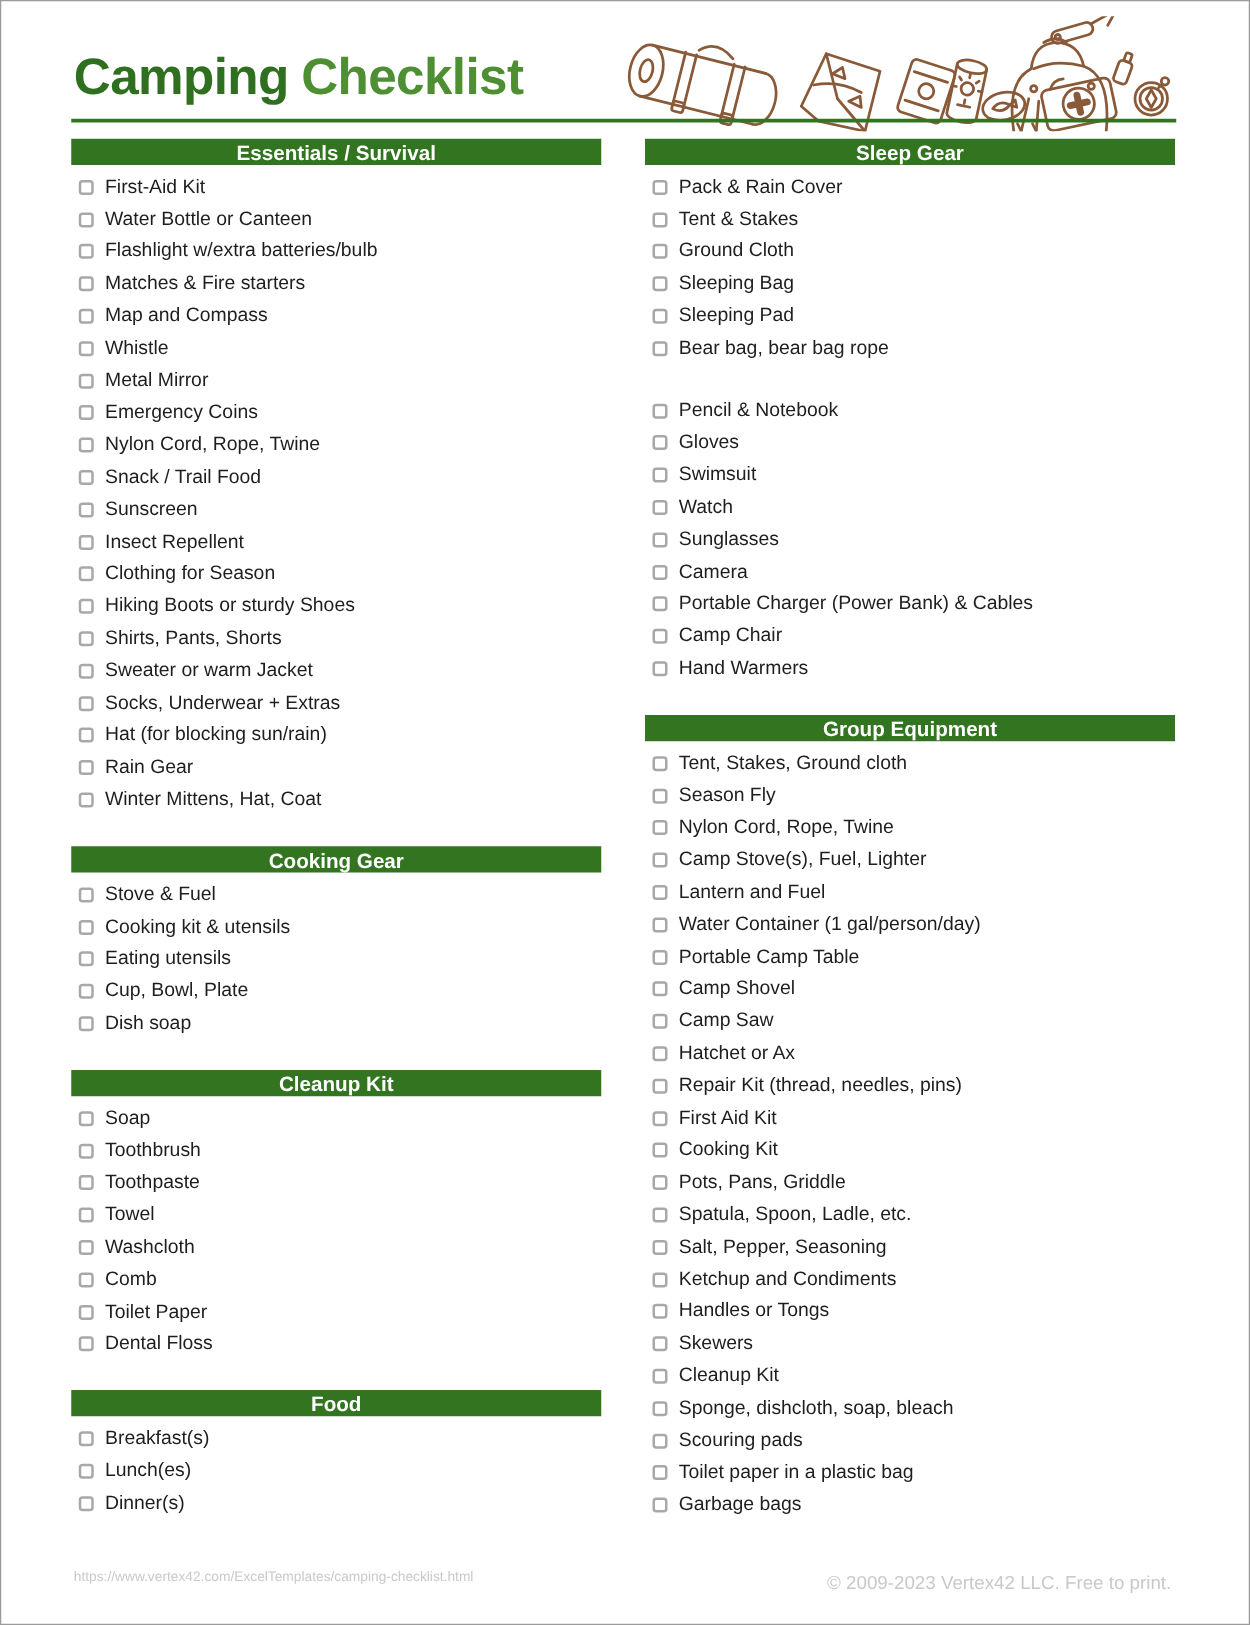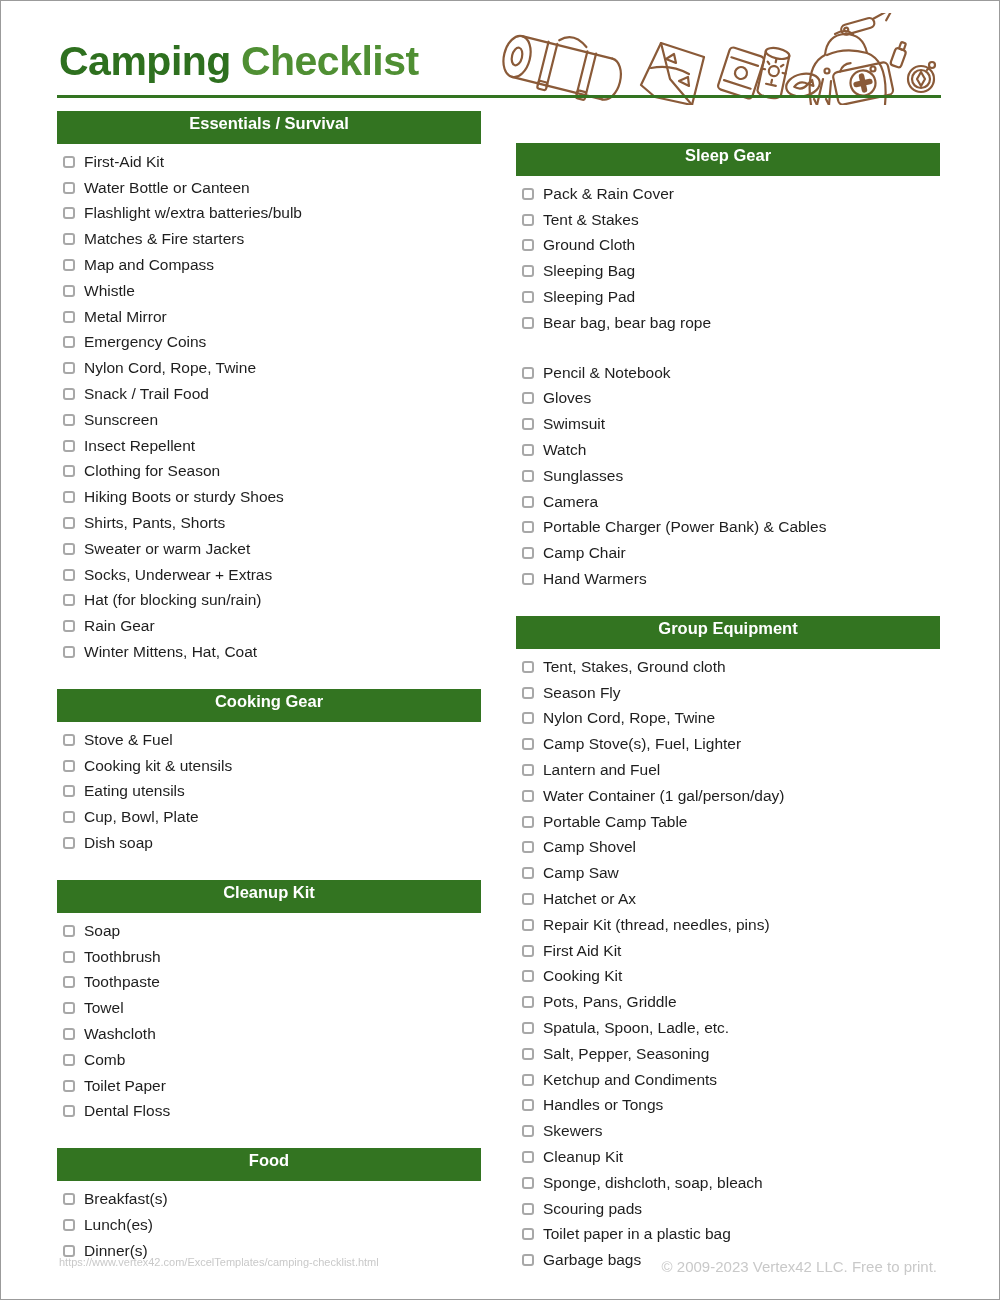--- a/index.html
+++ b/index.html
@@ -30,24 +30,24 @@
   .doodle{
     position:absolute;left:490px;top:12px;width:450px;height:92px;
     color:var(--doodle-brown);
   }
   .header-rule{
     position:absolute;left:56px;top:94px;width:884px;height:2.5px;
     background:var(--bar-green);
   }
   .col{position:absolute;top:110px;width:424px;}
   .col.left{left:56px;}
-  .col.right{left:515px;margin-top:32px;}
+  .col.right{left:515px;}
   .section{margin-bottom:24px;}
   .section-bar{
-    height:33px;line-height:25px;margin-bottom:5px;
+    height:21px;line-height:25px;margin-bottom:5px;
     background:var(--bar-green);
     color:#fff;font-weight:700;font-size:16.5px;text-align:center;
   }
   .item{height:25.8px;display:flex;align-items:center;}
   .checkbox{
     width:12px;height:12px;border:2px solid var(--checkbox-gray);
     border-radius:3px;margin-left:6px;flex:0 0 auto;background:#fff;
     cursor:pointer;
   }
   .item-label{

